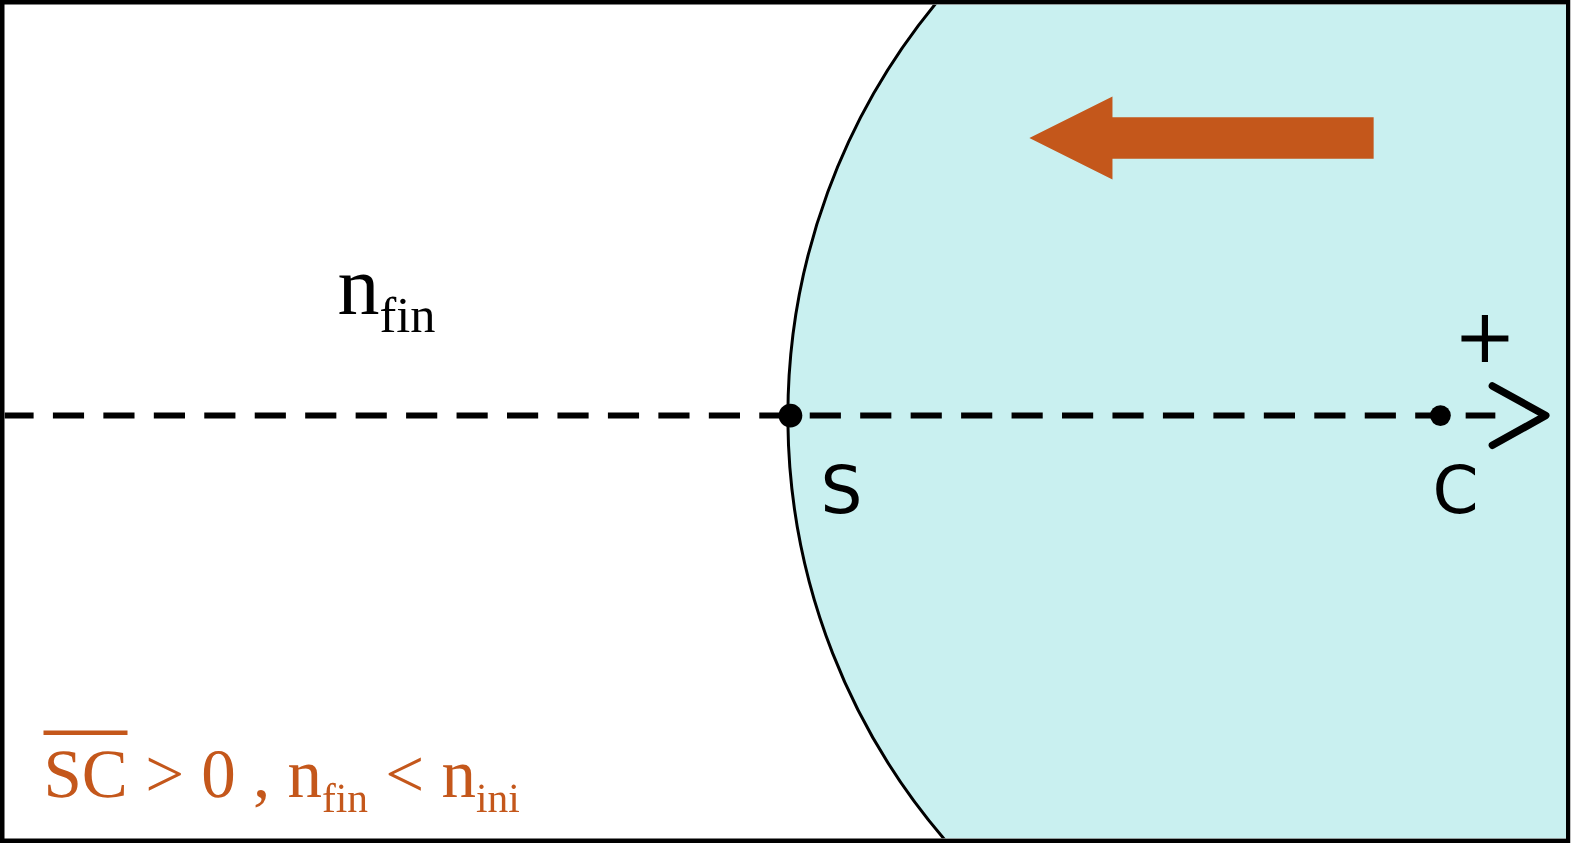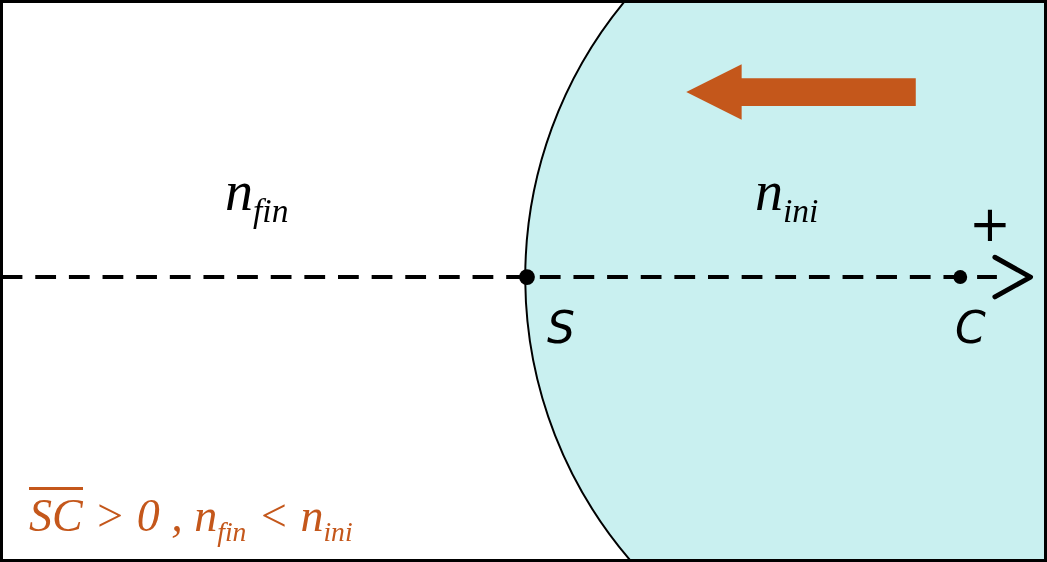--- a/index.html
+++ b/index.html
@@ -5,21 +5,20 @@
   * { margin: 0; padding: 0; box-sizing: border-box; }
   html, body { width: 1047px; height: 562px; background: #ffffff; font-family: "Liberation Serif", serif; }
 
   .stage {
     position: relative;
     width: 1047px;
     height: 562px;
     background: #ffffff;
     border: 3px solid #000000;
     overflow: hidden;
-    font-style: italic;
   }
 
   svg.layer {
     position: absolute;
     left: 0; top: 0;
     width: 100%; height: 100%;
     display: block;
   }
 
   .lbl {
@@ -73,21 +72,20 @@
 
     <circle cx="527" cy="277" r="8" fill="#000000"></circle>
 
     <circle cx="965" cy="277" r="7" fill="#000000"></circle>
 
     <polygon points="920,76 744,76 744,62 688,90 744,118 744,104 920,104" fill="#c4571b"></polygon>
   </svg>
 
   <div class="lbl medium-label" style="left:222px; top:160px;"><span>n</span><sub>fin</sub></div>
 
-  <div class="lbl medium-label" style="left:752px; top:160px;"><span>n</span><sub>ini</sub></div>
 
   <div class="lbl point-label" style="left:544px; top:303px;">S</div>
 
   <div class="lbl point-label" style="left:952px; top:303px;">C</div>
 
   <div class="lbl plus-label" style="left:966px; top:196px;">+</div>
 
   <div class="lbl caption" style="left:26px; top:484px;"><span class="overbar">SC</span><span class="pre"> &gt; 0 , </span><span>n</span><sub>fin</sub><span class="pre"> &lt; </span><span>n</span><sub>ini</sub></div>
 
 </div>

